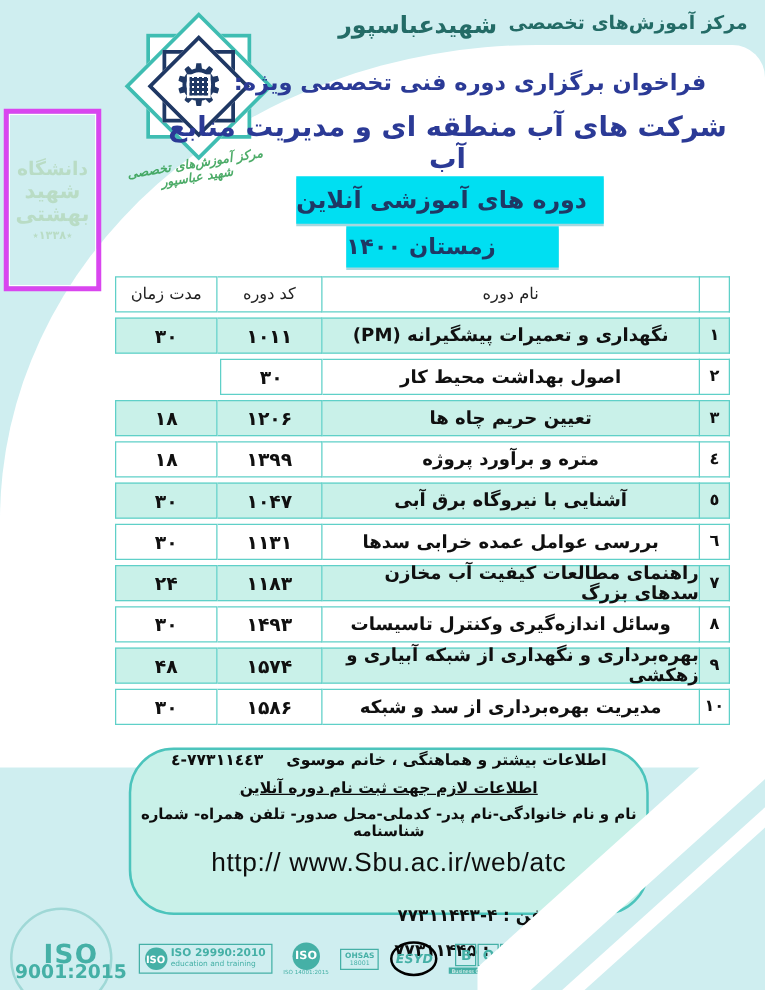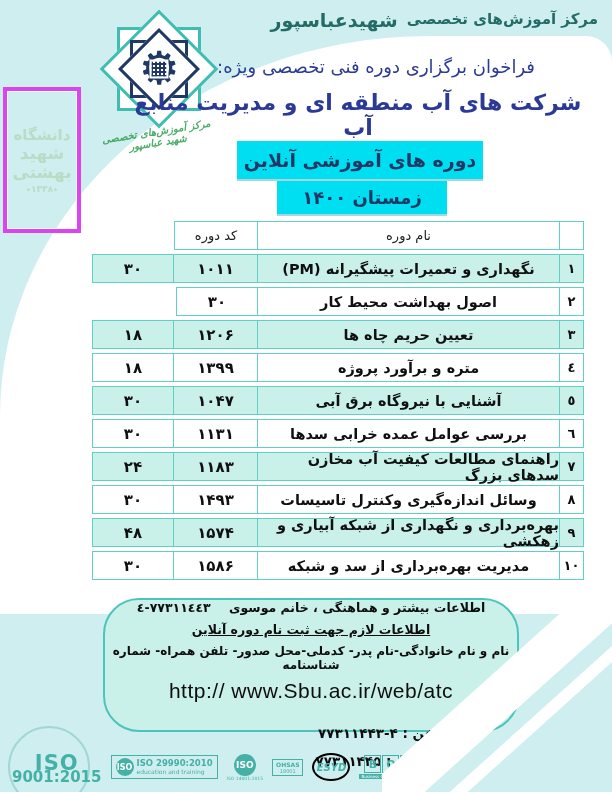--- a/index.html
+++ b/index.html
@@ -48,29 +48,29 @@
     border:4px solid #d946ef;box-shadow:inset 0 0 0 1px #ffffff;
     color:#b9dcc5;direction:rtl;text-align:center;
     display:flex;flex-direction:column;justify-content:center;gap:0;
   }
   .stamp .s1{font-size:15px;font-weight:800;line-height:17px;}
   .stamp .s2{font-size:17px;font-weight:800;line-height:19px;}
   .stamp .s3{font-size:9px;font-weight:700;margin-top:2px;}
   
   .headline1{
     position:absolute;top:56px;left:170px;right:30px;text-align:center;
-    direction:rtl;color:#2b3a96;font-size:18px;font-weight:400;
+    direction:rtl;color:#2b3a96;font-size:18px;font-weight:700;
   }
   .headline2{
     position:absolute;top:90px;left:120px;right:16px;text-align:center;
     direction:rtl;color:#2b3a96;font-size:22px;font-weight:800;
   }
   .hl-box{
     position:absolute;background:#00dff2;color:#1f3864;
-    direction:rtl;text-align:center;font-weight:800;
+    direction:rtl;text-align:left;font-weight:800;
     box-shadow:0 2px 0 rgba(0,140,160,.35);
   }
   .hl-box.b1{top:141px;left:237px;width:246px;height:38px;font-size:19px;line-height:38px;}
   .hl-box.b2{top:181px;left:277px;width:170px;height:33px;font-size:18px;line-height:33px;}
   
   .course-table{
     position:absolute;top:221px;left:92px;width:492px;direction:rtl;
   }
   .trow{
     display:flex;flex-direction:row;margin-bottom:4px;
@@ -177,20 +177,21 @@
 <div class="headline1">فراخوان برگزاری دوره فنی تخصصی ویژه:</div>
 <div class="headline2">شرکت های آب منطقه ای و مدیریت منابع آب</div>
 <div class="hl-box b1">دوره های آموزشی آنلاین</div>
 <div class="hl-box b2">زمستان ۱۴۰۰</div>
 
 <div class="course-table">
   <div class="trow header">
     <div class="tcell c-num"></div>
     <div class="tcell c-name">نام دوره</div>
     <div class="tcell c-code">کد دوره</div>
+    <div class="tcell c-dur">مدت زمان</div>
   </div>
   <div class="trow alt">
     <div class="tcell c-num">۱</div>
     <div class="tcell c-name">نگهداری و تعمیرات پیشگیرانه (PM)</div>
     <div class="tcell c-code">۱۰۱۱</div>
     <div class="tcell c-dur">۳۰</div>
   </div>
   <div class="trow">
     <div class="tcell c-num">۲</div>
     <div class="tcell c-name">اصول بهداشت محیط کار</div>

